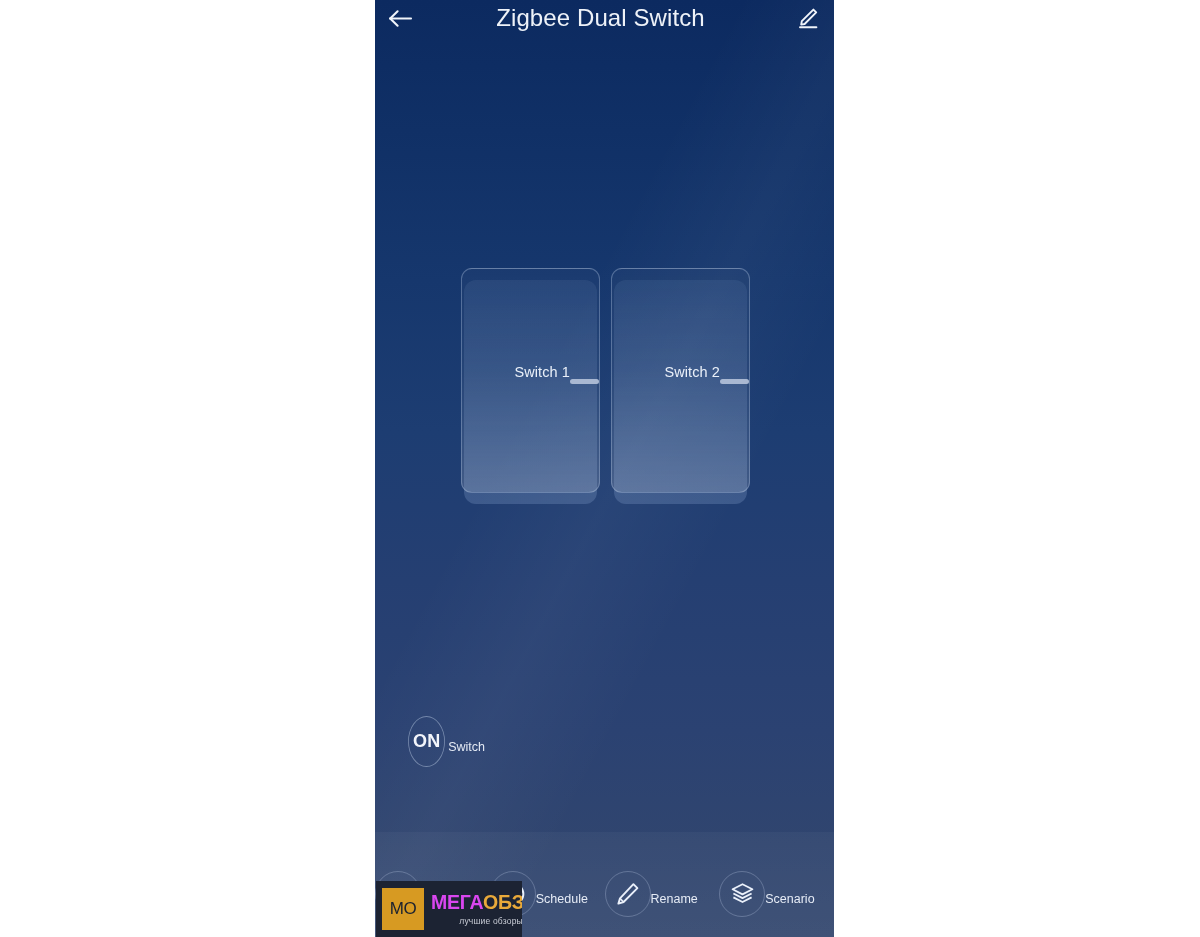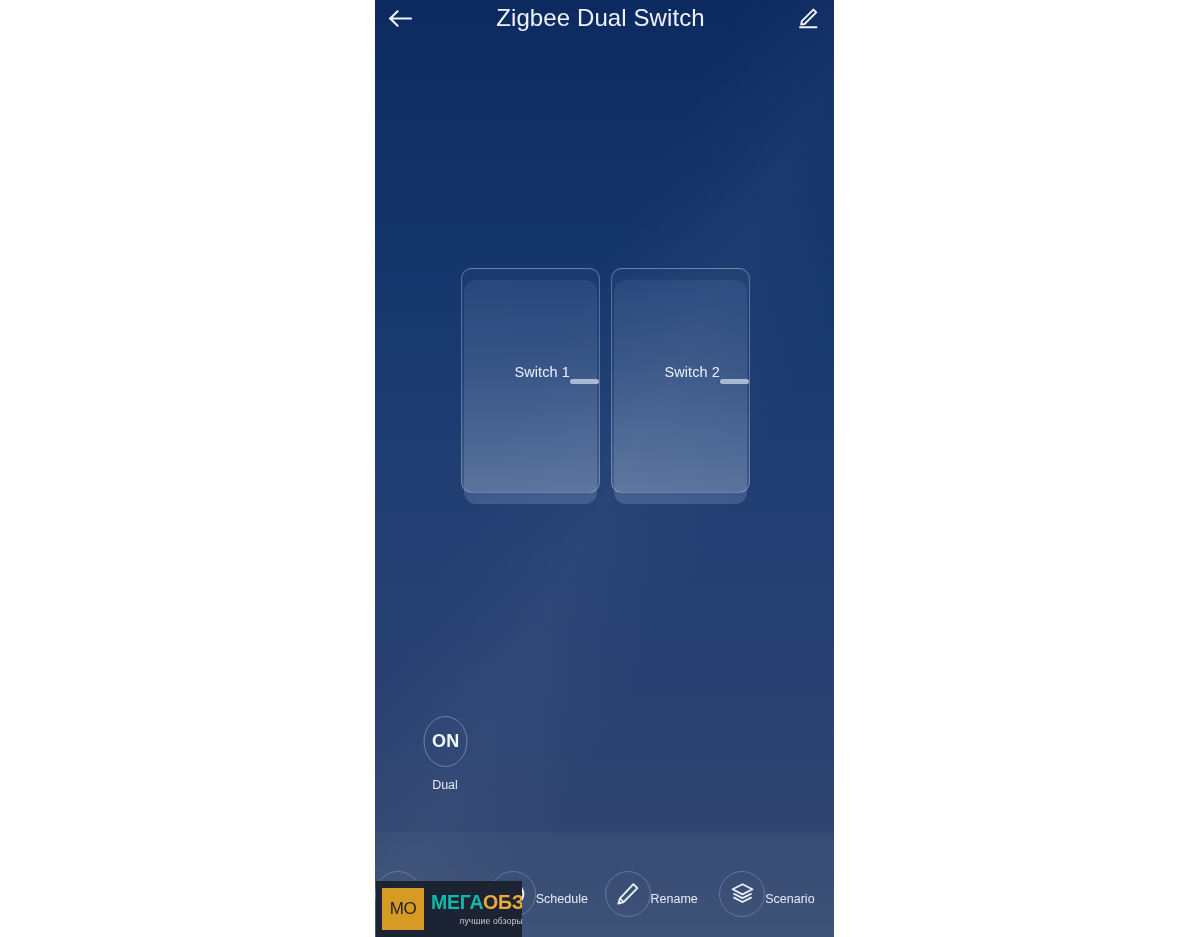--- a/index.html
+++ b/index.html
@@ -110,21 +110,21 @@
     margin-top:19px;
     width:29px; height:5px;
     border-radius:3px;
     background:#a9b8d2;
   }
 
   
   .allbtn {
     position:absolute;
     width:80px;
-    display:flex; flex-direction:column; align-items:center;
+    display:flex; flex-direction:row; align-items:center;
     z-index:4;
     cursor:pointer;
   }
   #all-on  { left:30px;  top:716px; }
   #all-off { left:348px; top:716px; }
 
   .allbtn-circle {
     width:51px; height:51px;
     border-radius:50%;
     border:1px solid rgba(200,214,238,.45);
@@ -194,21 +194,21 @@
     font-weight:normal;
     letter-spacing:-.5px;
   }
   #wm-text { margin-left:7px; line-height:1; }
   #wm-main {
     font-size:19.5px;
     font-weight:bold;
     letter-spacing:-.2px;
     white-space:nowrap;
   }
-  .wm-white { color:#14b8a6; }
+  .wm-white { color:#d946ef; }
   .wm-gold  { color:#e9a93a; }
   #wm-sub {
     margin-top:5px;
     color:#c9cdd6;
     font-size:8.5px;
     text-align:center;
     letter-spacing:.2px;
   }
 </style>
 </head>
@@ -251,21 +251,21 @@
         <div class="card-label">Switch 2</div>
         <div class="card-indicator"></div>
       </div>
     </div>
   </div>
 
   <div class="allbtn" id="all-on">
     <div class="allbtn-circle">
       <span>ON</span>
     </div>
-    <div class="allbtn-label">Dual</div>
+    <div class="allbtn-label">Switch</div>
   </div>
 
 
   <div id="toolbar">
 
     <div class="tool">
       <div class="tool-circle">
         <svg width="26" height="26" viewBox="0 0 26 26">
           <g stroke="#eaf0fa" stroke-width="2" stroke-linecap="round">
             <path d="M13 2.5 V10.4"></path>

